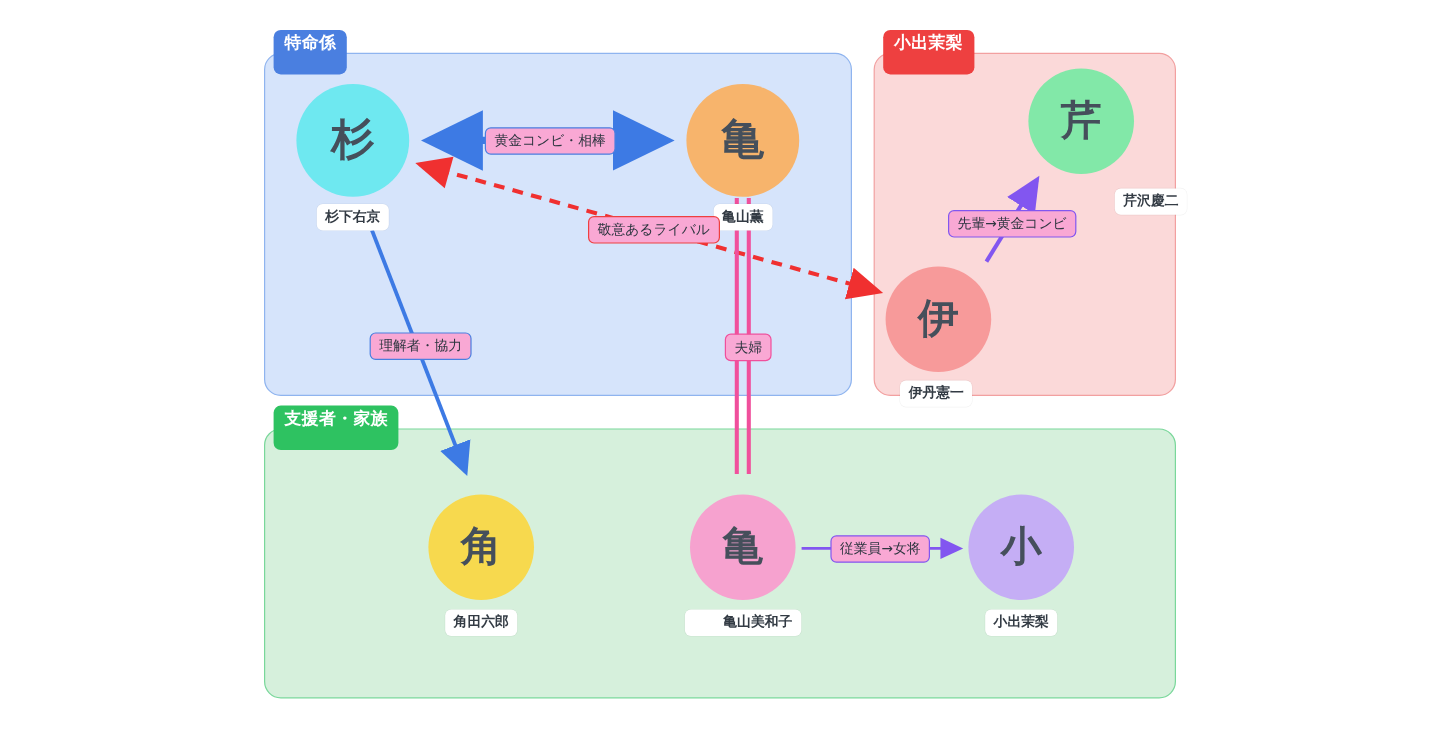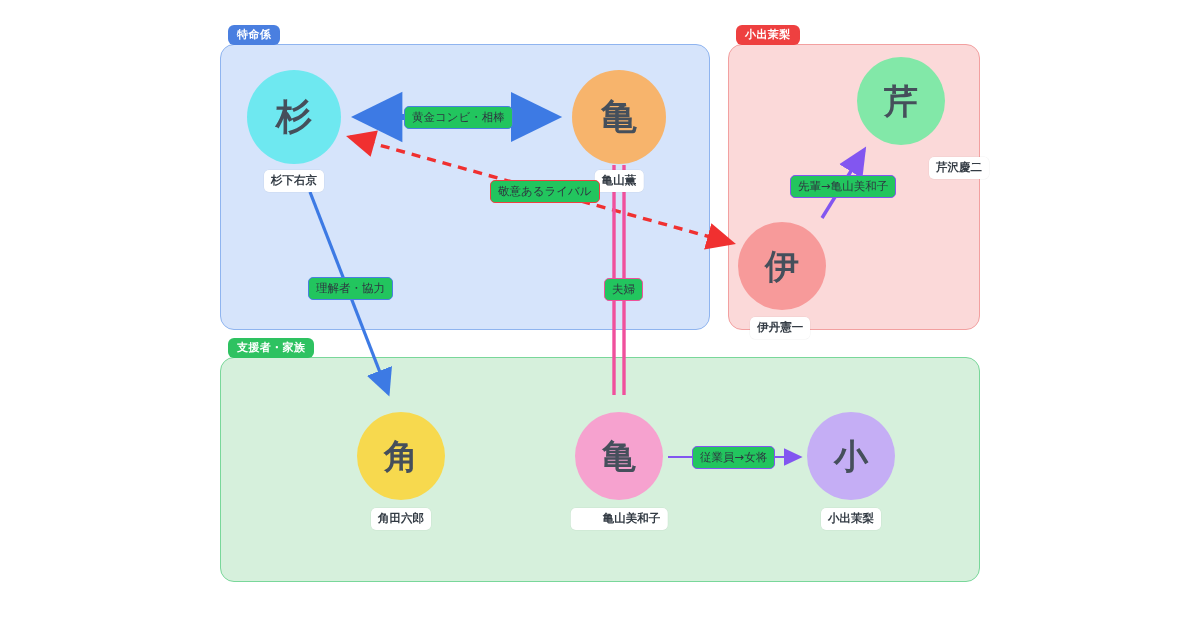--- a/index.html
+++ b/index.html
@@ -14,39 +14,39 @@
   
   .panel{position:absolute;border-radius:14px;box-sizing:border-box;}
   .panel.p-tokumei{left:220px;top:44px;width:490px;height:286px;
      background:#d6e4fb;border:1.5px solid #8fb4ef;}
   .panel.p-sousa{left:728px;top:44px;width:252px;height:286px;
      background:#fbd9d9;border:1.5px solid #f2a0a0;}
   .panel.p-shien{left:220px;top:357px;width:760px;height:225px;
      background:#d6f0dc;border:1.5px solid #79d79a;}
 
   .panel-badge{position:absolute;border-radius:6px;color:#fff;
-     font-size:11px;font-weight:700;letter-spacing:.4px;
-     padding:4px 9px 5px;line-height:1;white-space:nowrap;z-index:6;}
+     font-size:14px;font-weight:700;letter-spacing:.4px;
+     padding:4px 9px 19px;line-height:1;white-space:nowrap;z-index:6;}
   .badge-tokumei{left:228px;top:25px;background:#4a7fe0;}
   .badge-sousa{left:736px;top:25px;background:#ee4040;}
   .badge-shien{left:228px;top:338px;background:#2ec261;}
 
   
   .node{position:absolute;z-index:4;}
   .circle{border-radius:50%;display:flex;align-items:center;justify-content:center;
      color:#454f5b;font-weight:700;line-height:1;}
   .circle-lg{width:94px;height:94px;font-size:36px;}
   .circle-md{width:88px;height:88px;font-size:34px;}
   .name-chip{position:absolute;left:50%;transform:translateX(-50%);
      background:#ffffff;border-radius:5px;padding:3px 7px 4px;
      font-size:11.5px;font-weight:700;color:#333b44;white-space:nowrap;
      box-shadow:0 0 0 .5px rgba(0,0,0,.05);}
 
   
-  .rel{position:absolute;background:#22c55e;border-radius:5px;
+  .rel{position:absolute;background:#f9a8d4;border-radius:5px;
      padding:3px 7px 4px;font-size:11.5px;color:#2e3640;white-space:nowrap;
      line-height:1.25;z-index:5;}
   .rel.blue{border:1.2px solid #4a7fe0;}
   .rel.red{border:1.2px solid #ee4040;}
   .rel.pink{border:1.2px solid #f0509c;}
   .rel.purple{border:1.2px solid #8256f0;}
 </style>
 </head>
 <body>
 
@@ -129,17 +129,17 @@
   </div>
 
   <div class="rel blue" style="left:404px;top:106px;">黄金コンビ・相棒</div>
 
   <div class="rel red" style="left:490px;top:180px;">敬意あるライバル</div>
 
   <div class="rel blue" style="left:308px;top:277px;">理解者・協力</div>
 
   <div class="rel pink" style="left:604px;top:278px;">夫婦</div>
 
-  <div class="rel purple" style="left:790px;top:175px;">先輩→亀山美和子</div>
+  <div class="rel purple" style="left:790px;top:175px;">先輩→黄金コンビ</div>
 
   <div class="rel purple" style="left:692px;top:446px;text-align:right;">従業員→女将</div>
 
 </div>
 
 </body></html>

